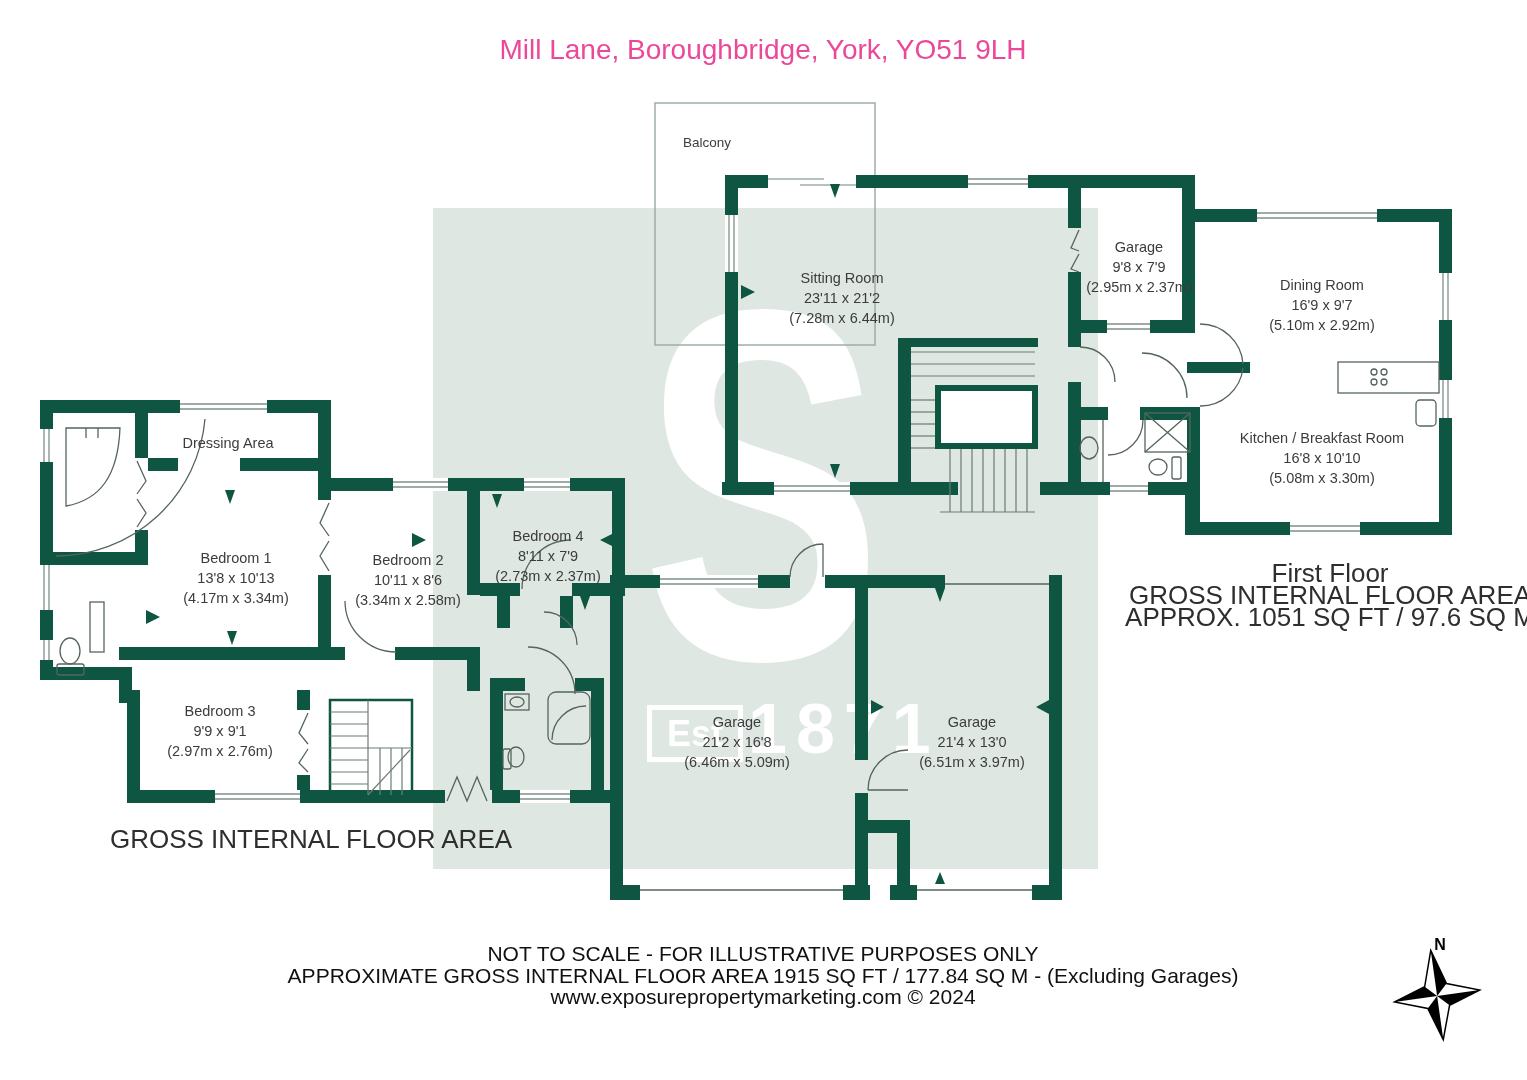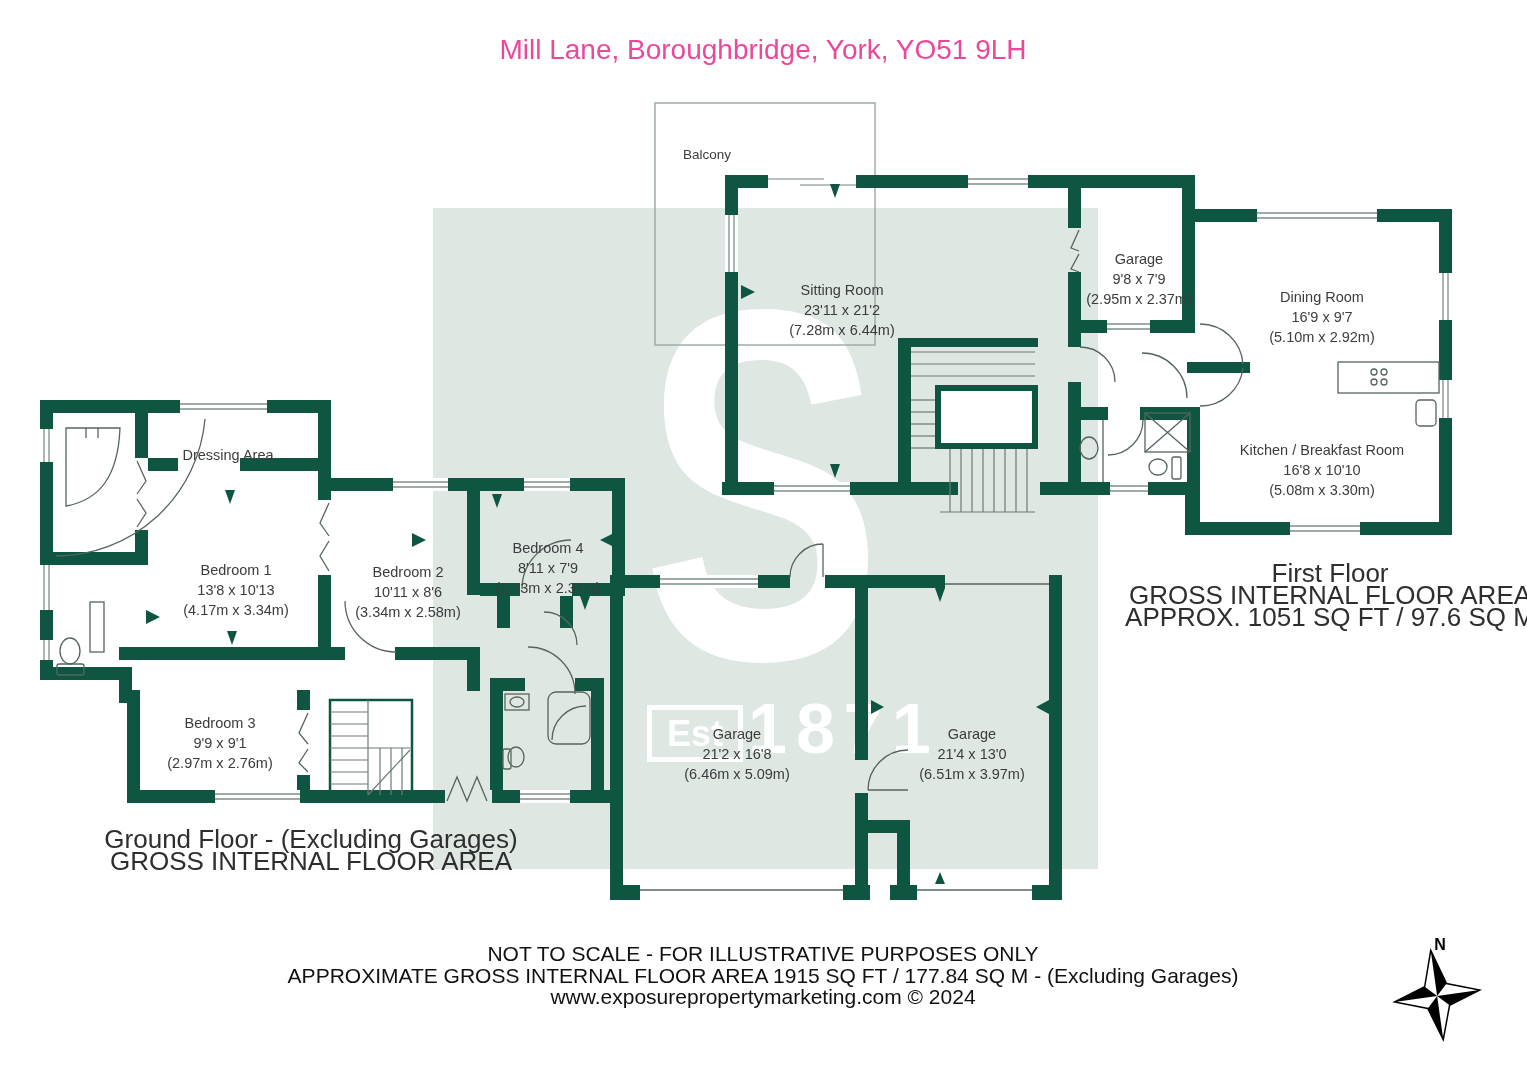--- a/index.html
+++ b/index.html
@@ -9,21 +9,21 @@
   #wm-bg{position:absolute;left:433px;top:208px;width:665px;height:661px;background:#dfe7e2;}
   #wm-s{position:absolute;left:762px;top:505px;transform:translate(-50%,-54%) scaleX(.72);
         font-size:500px;font-weight:bold;color:#ffffff;line-height:1;}
   #wm-est{position:absolute;left:647px;top:705px;width:86px;height:47px;border:5px solid #ffffff;
         color:#ffffff;font-size:36px;font-weight:bold;display:flex;align-items:center;justify-content:center;}
   #wm-year{position:absolute;left:748px;top:694px;color:#ffffff;font-size:70px;font-weight:bold;letter-spacing:9px;line-height:1;}
   
   #plan{position:absolute;left:0;top:0;z-index:2;}
   
   .lbl{position:absolute;z-index:3;transform:translateX(-50%);text-align:center;
-       font-size:14.5px;line-height:20px;color:#3c3c3c;white-space:nowrap;margin-top:12px;}
+       font-size:14.5px;line-height:20px;color:#3c3c3c;white-space:nowrap;}
   .lbl.small{font-size:13.5px;}
   .heading{position:absolute;z-index:3;transform:translateX(-50%);text-align:center;
        font-size:26px;line-height:22px;color:#2e2e2e;white-space:nowrap;}
   #title{position:absolute;left:763px;top:34px;transform:translateX(-50%);z-index:3;
        font-size:28px;color:#ec4899;white-space:nowrap;}
   #footer{position:absolute;left:763px;top:943px;transform:translateX(-50%);z-index:3;text-align:center;
        font-size:21px;line-height:21.5px;color:#111111;white-space:nowrap;}
   #north-label{position:absolute;left:1440px;top:936px;transform:translateX(-50%);z-index:3;
        font-size:16px;font-weight:bold;color:#000;}
 </style>
@@ -389,21 +389,20 @@
     <div>(6.46m x 5.09m)</div>
   </div>
 
   <div class="lbl" style="left:972px;top:712px">
     <div>Garage</div>
     <div>21'4 x 13'0</div>
     <div>(6.51m x 3.97m)</div>
   </div>
 
   <div class="heading" style="left:311px;top:828px">
-    <div>Ground Floor - (Excluding Garages)</div>
     <div>GROSS INTERNAL FLOOR AREA</div>
   </div>
 
   <div id="footer">
     <div>NOT TO SCALE - FOR ILLUSTRATIVE PURPOSES ONLY</div>
     <div>APPROXIMATE GROSS INTERNAL FLOOR AREA 1915 SQ FT / 177.84 SQ M - (Excluding Garages)</div>
     <div>www.exposurepropertymarketing.com © 2024</div>
   </div>
 
   <div id="north-label">N</div>

